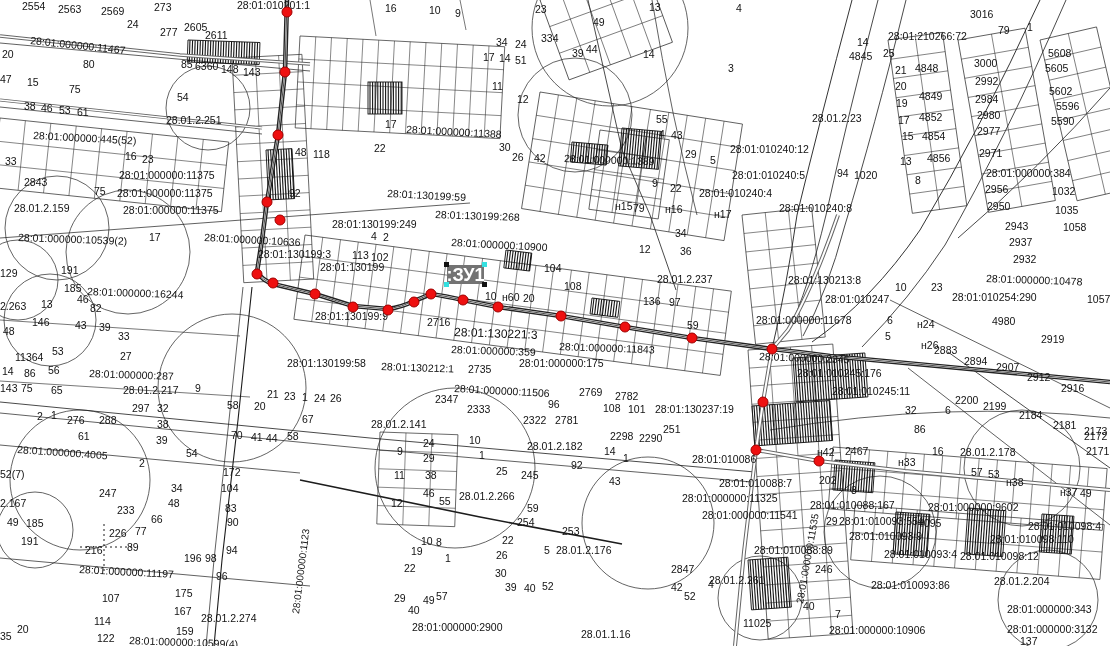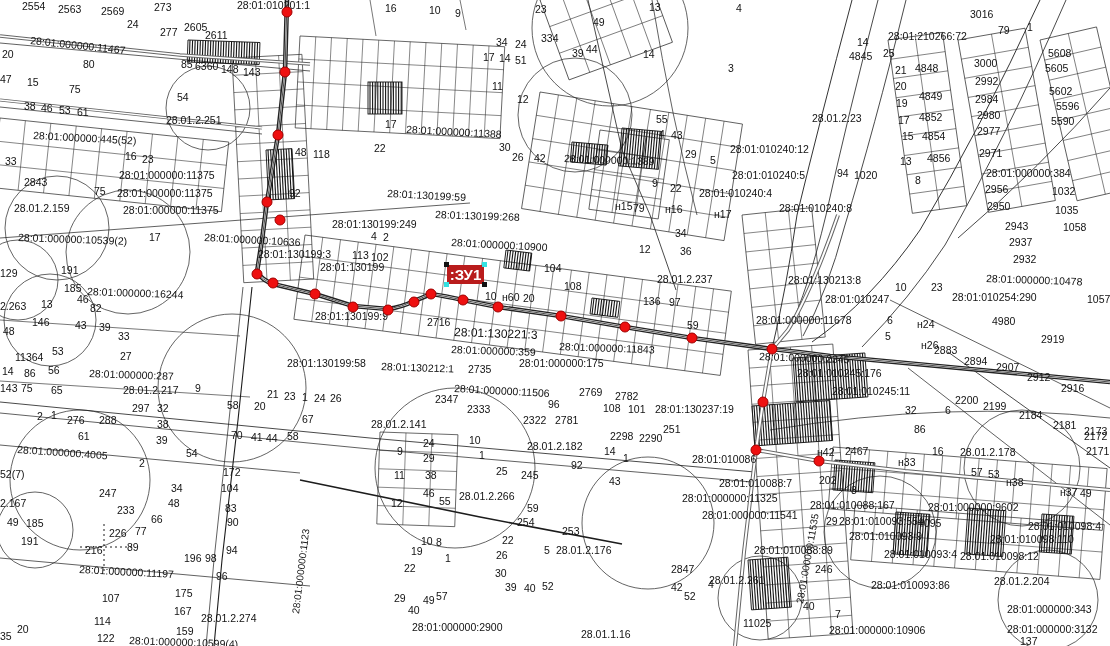--- a/index.html
+++ b/index.html
@@ -1,20 +1,20 @@
 <!DOCTYPE html>
 <html><head>
 <meta charset="utf-8">
 <style>
   html,body{margin:0;padding:0;background:#fff;}
   #stage{position:relative;width:1110px;height:646px;overflow:hidden;background:#fff;
          font-family:"Liberation Sans",sans-serif;}
   #map-svg{position:absolute;left:0;top:0;}
   .zu1{position:absolute;display:flex;align-items:center;justify-content:center;
-       background:#b91c1c;color:#fff;font-weight:bold;font-size:15px;
+       background:#737373;color:#fff;font-weight:bold;font-size:18px;
        font-family:"Liberation Sans",sans-serif;line-height:1;z-index:5;}
   .handle{position:absolute;width:5px;height:5px;z-index:6;}
 </style>
 </head>
 <body>
 
 <div id="stage">
   <svg id="map-svg" xmlns="http://www.w3.org/2000/svg" width="1110" height="646" viewBox="0 0 1110 646">
       <circle cx="57" cy="228" r="52" fill="none" stroke="#3c3c3c" stroke-width="0.8"></circle>
       <circle cx="128" cy="252" r="62" fill="none" stroke="#3c3c3c" stroke-width="0.8"></circle>

